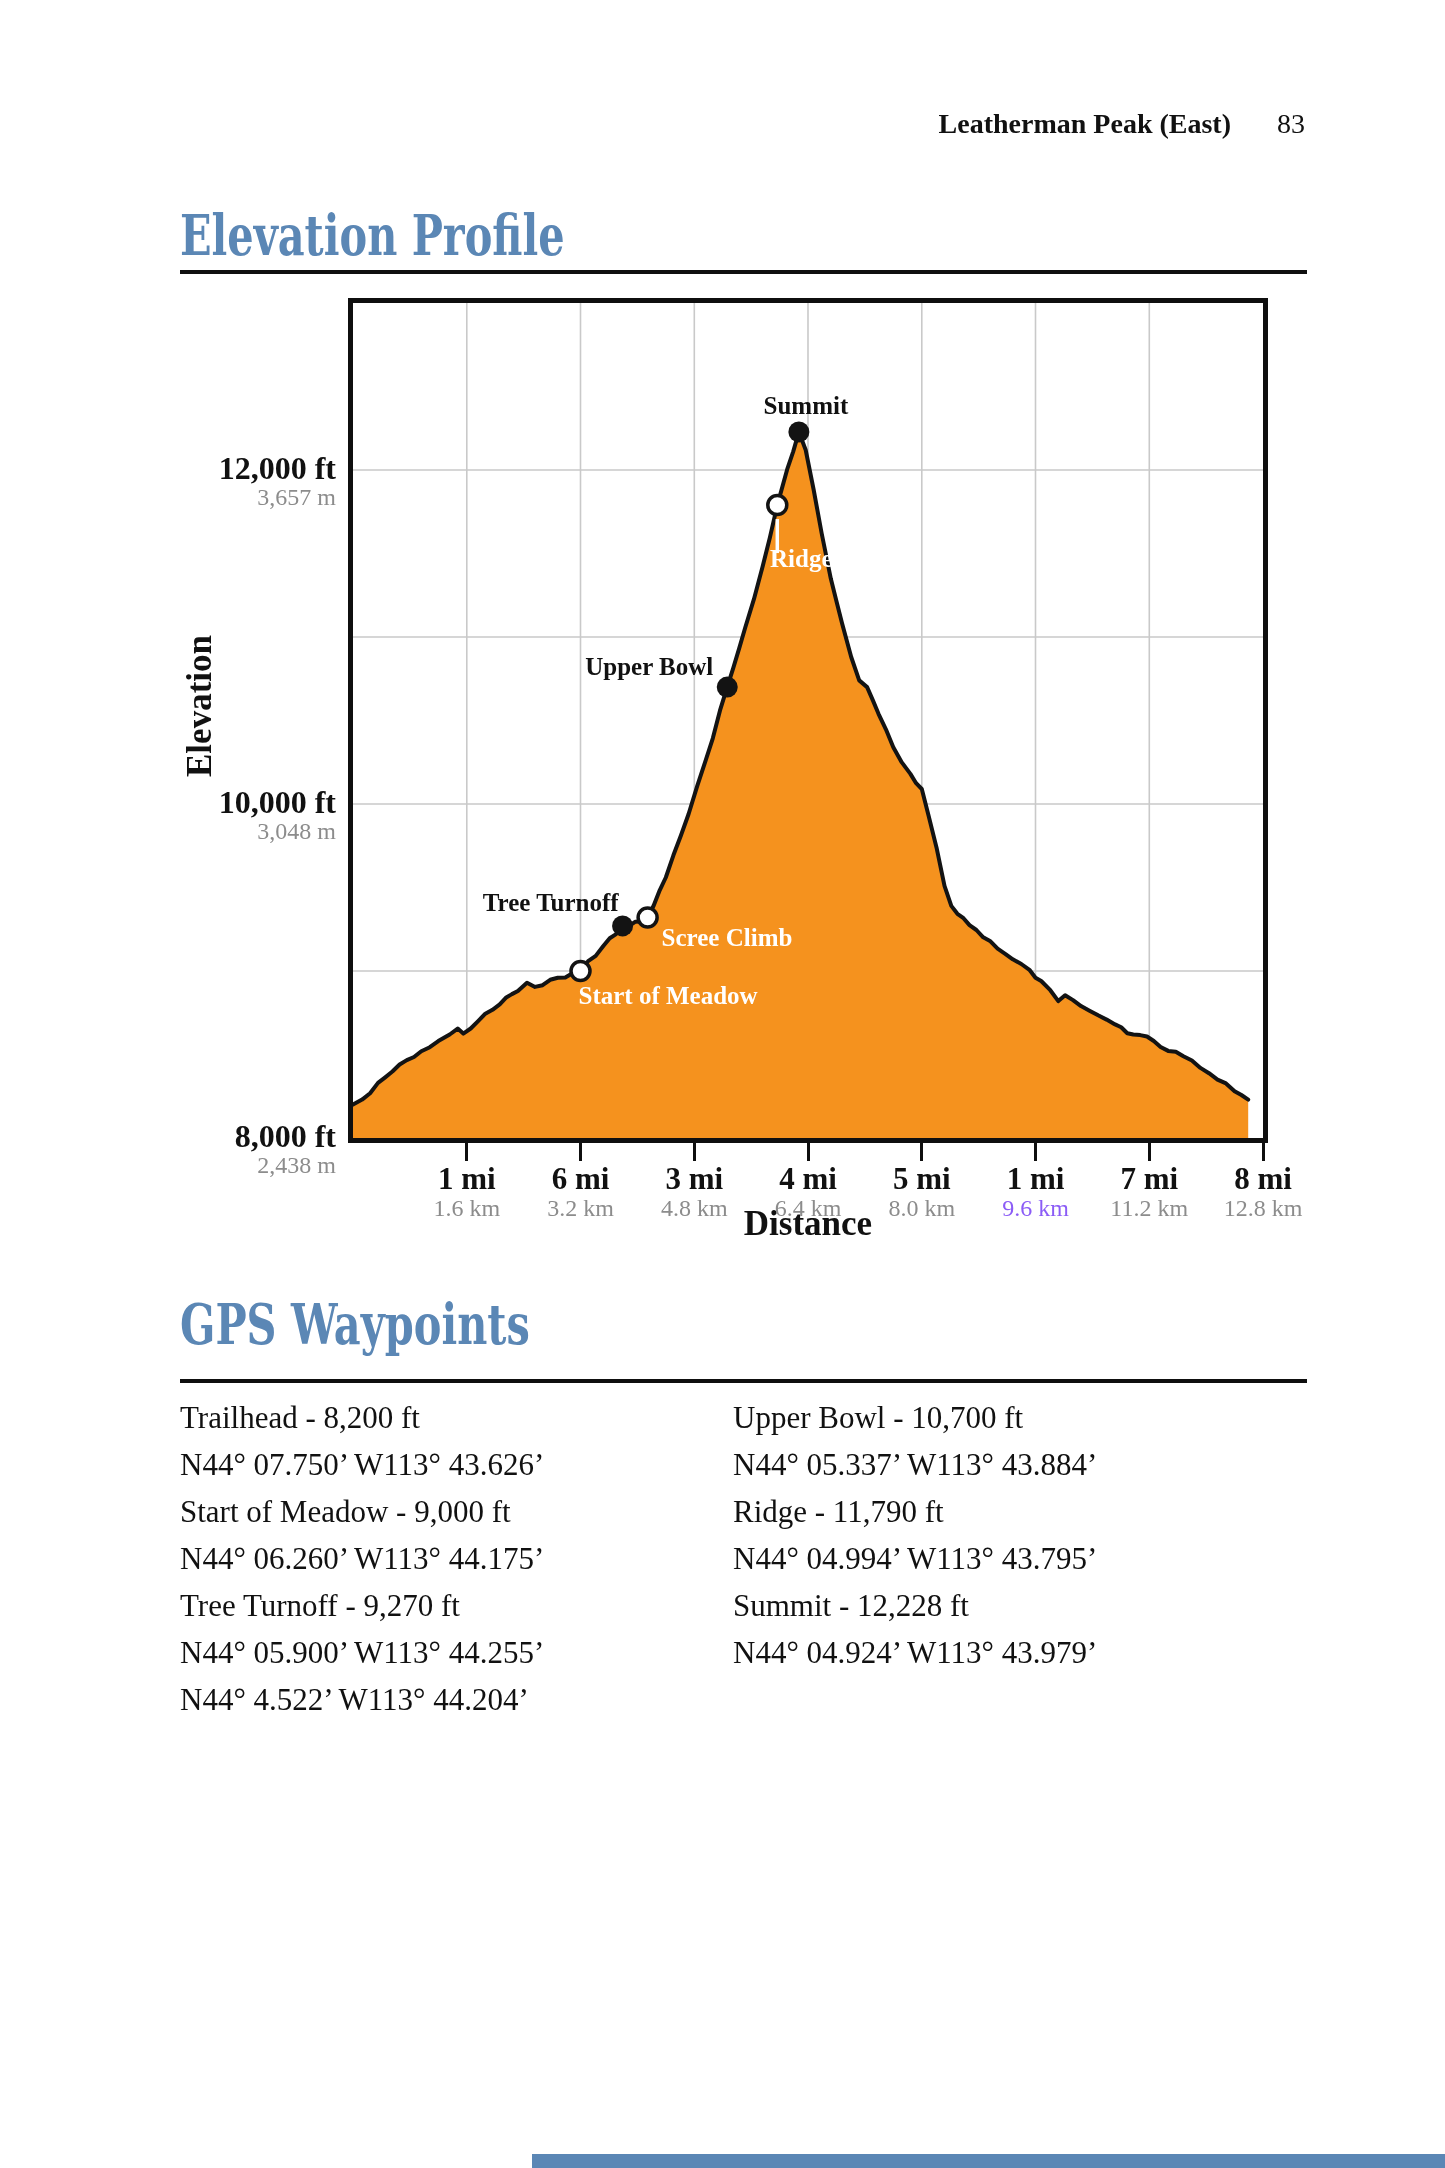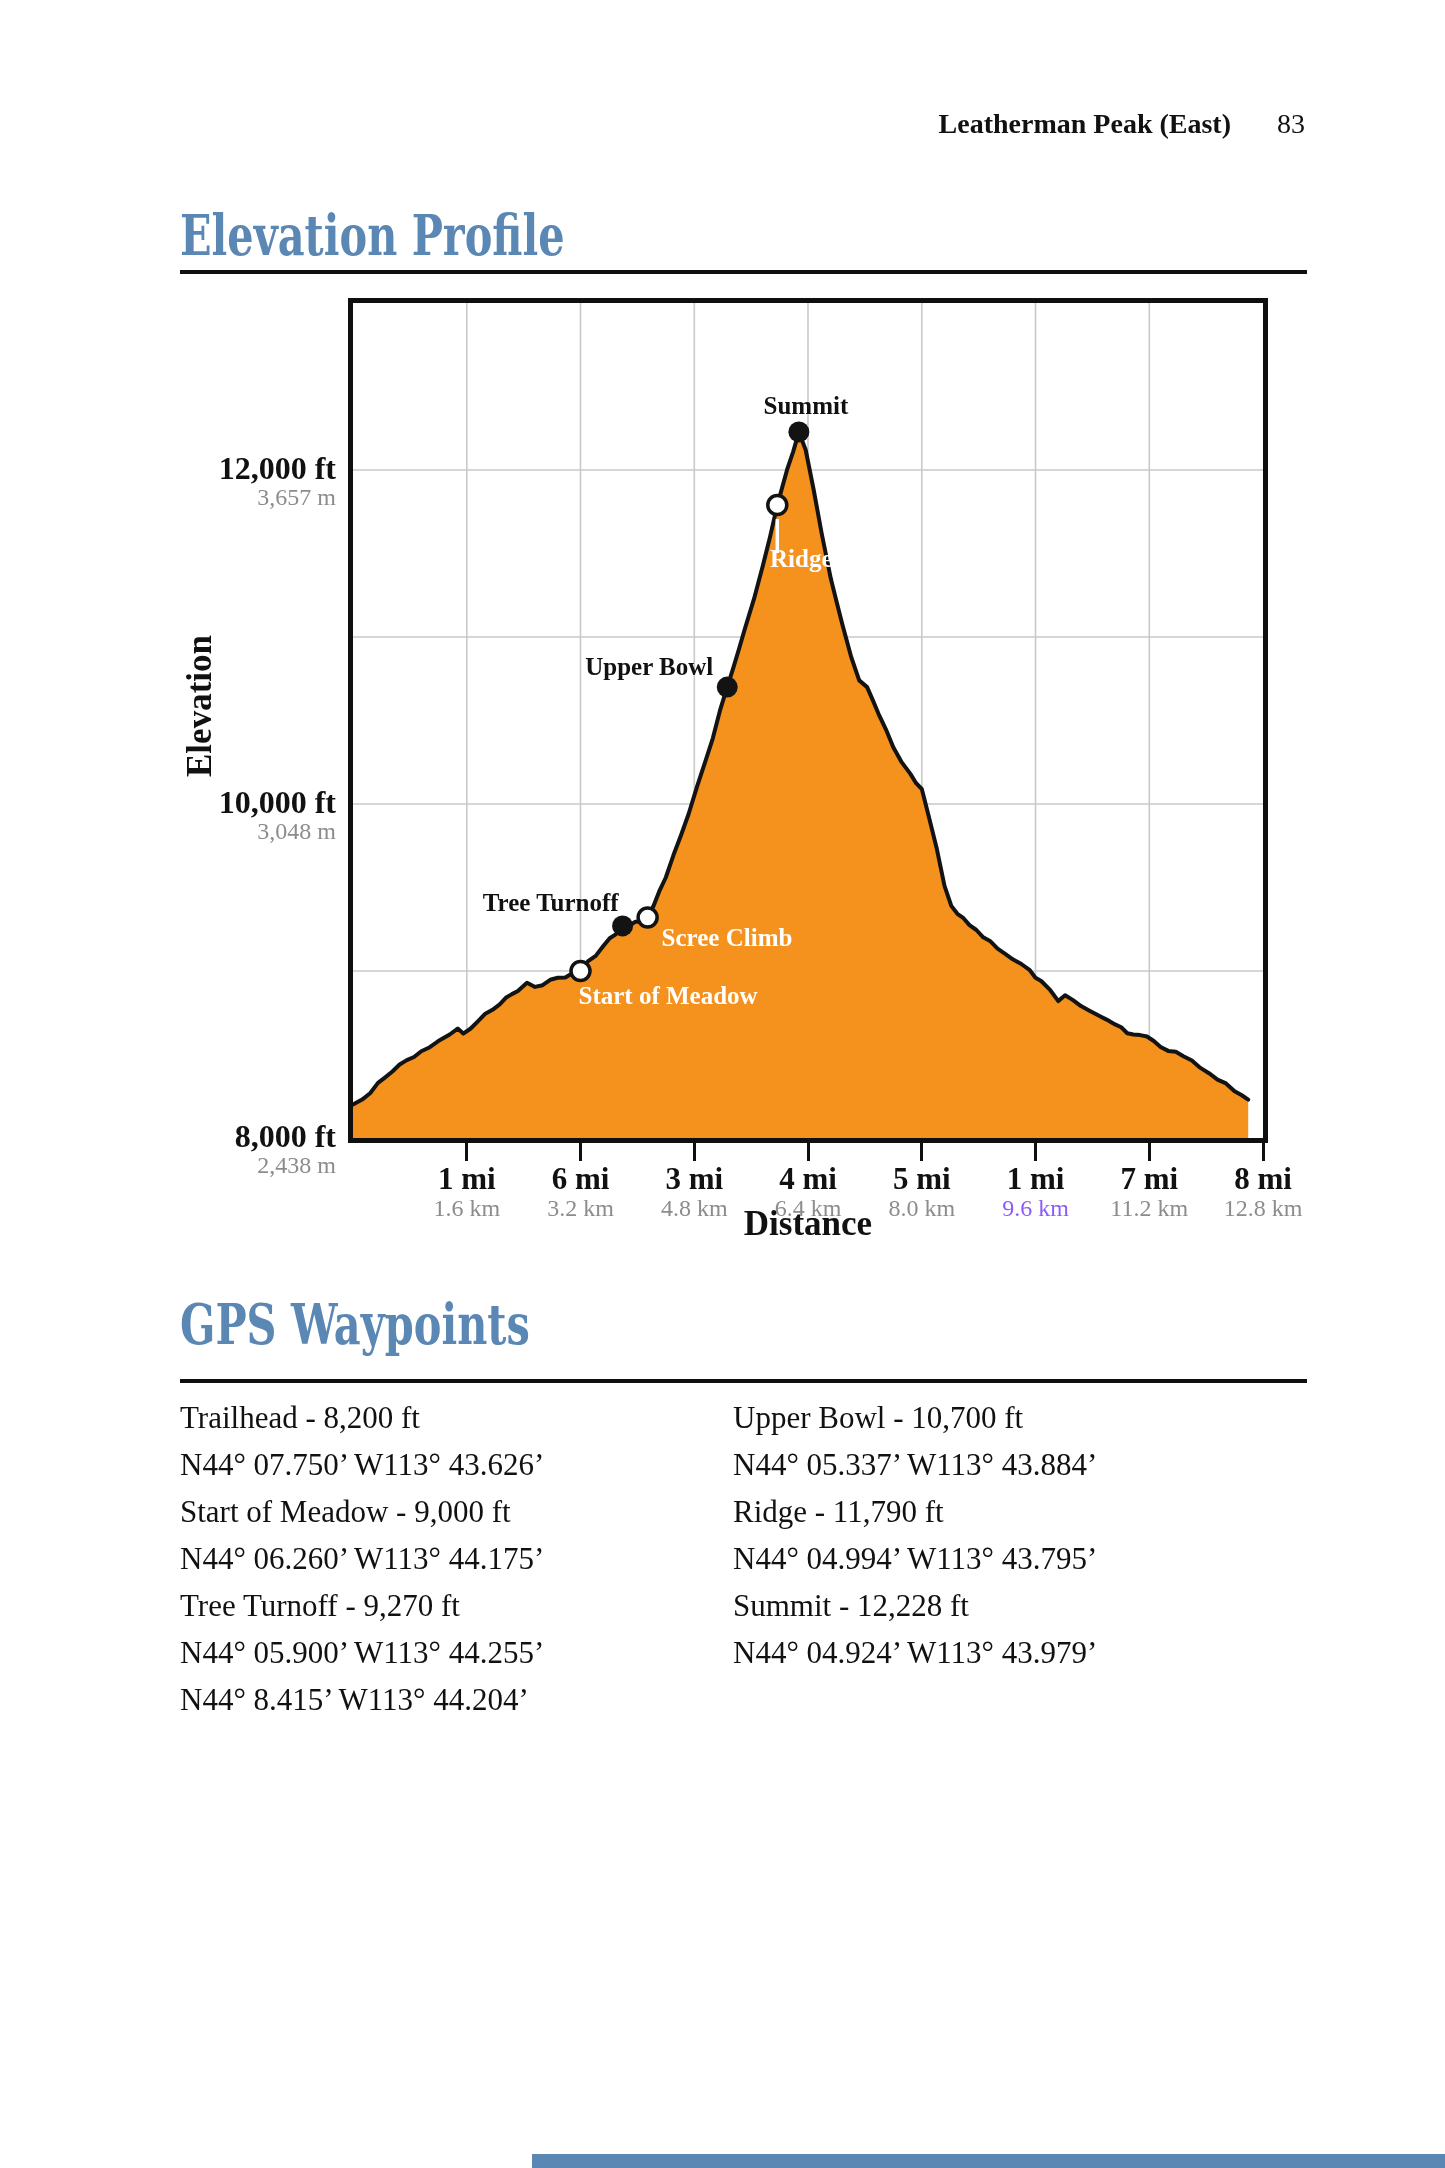--- a/index.html
+++ b/index.html
@@ -137,21 +137,21 @@
   <h1 class="sec-title" style="top: 1295px; color: rgb(91, 135, 181);">GPS Waypoints</h1>
   <div class="rule" style="top:1379px"></div>
 
   <div id="gps-col-0" class="gps-col" style="left:180px">
       <div class="gps-line name">Trailhead - 8,200 ft</div>
       <div class="gps-line">N44° 07.750’ W113° 43.626’</div>
       <div class="gps-line name">Start of Meadow - 9,000 ft</div>
       <div class="gps-line">N44° 06.260’ W113° 44.175’</div>
       <div class="gps-line name">Tree Turnoff - 9,270 ft</div>
       <div class="gps-line">N44° 05.900’ W113° 44.255’</div>
-      <div class="gps-line">N44° 8.415’ W113° 44.204’</div>
+      <div class="gps-line">N44° 4.522’ W113° 44.204’</div>
     </div>
   <div id="gps-col-1" class="gps-col" style="left:733px">
       <div class="gps-line name">Upper Bowl - 10,700 ft</div>
       <div class="gps-line">N44° 05.337’ W113° 43.884’</div>
       <div class="gps-line name">Ridge - 11,790 ft</div>
       <div class="gps-line">N44° 04.994’ W113° 43.795’</div>
       <div class="gps-line name">Summit - 12,228 ft</div>
       <div class="gps-line">N44° 04.924’ W113° 43.979’</div>
     </div>
 

